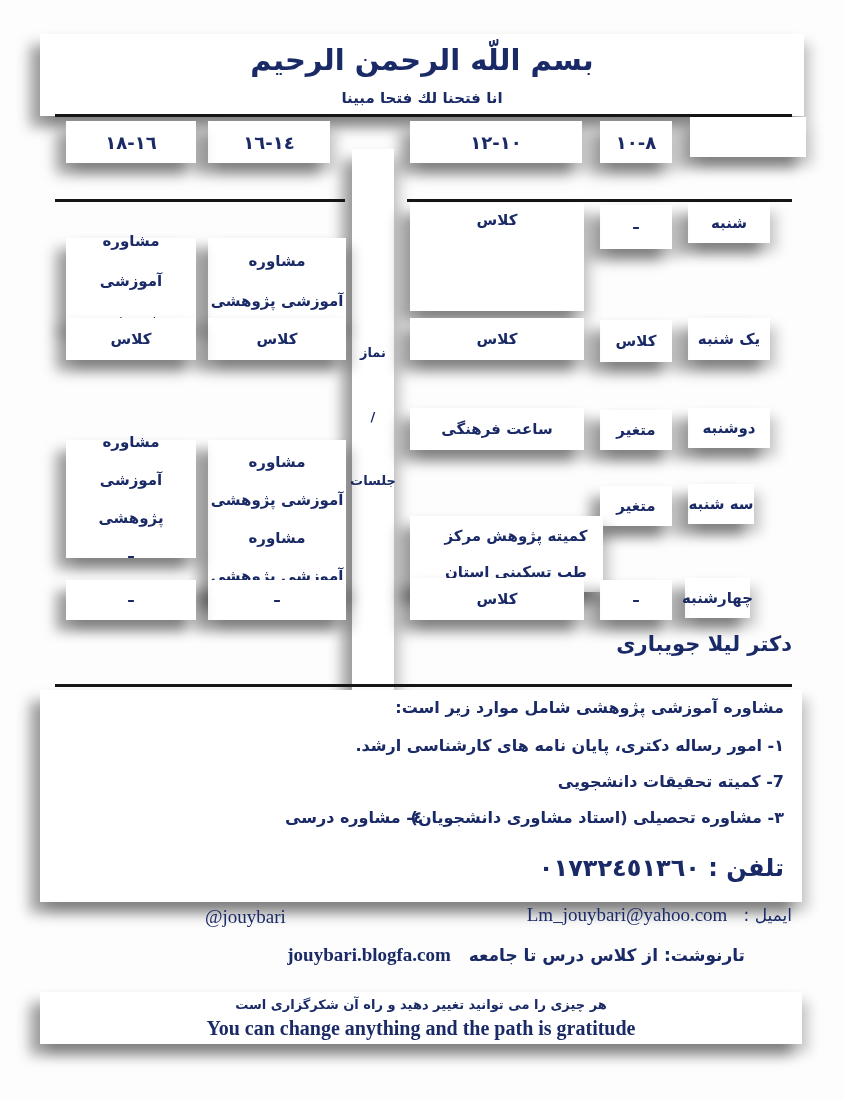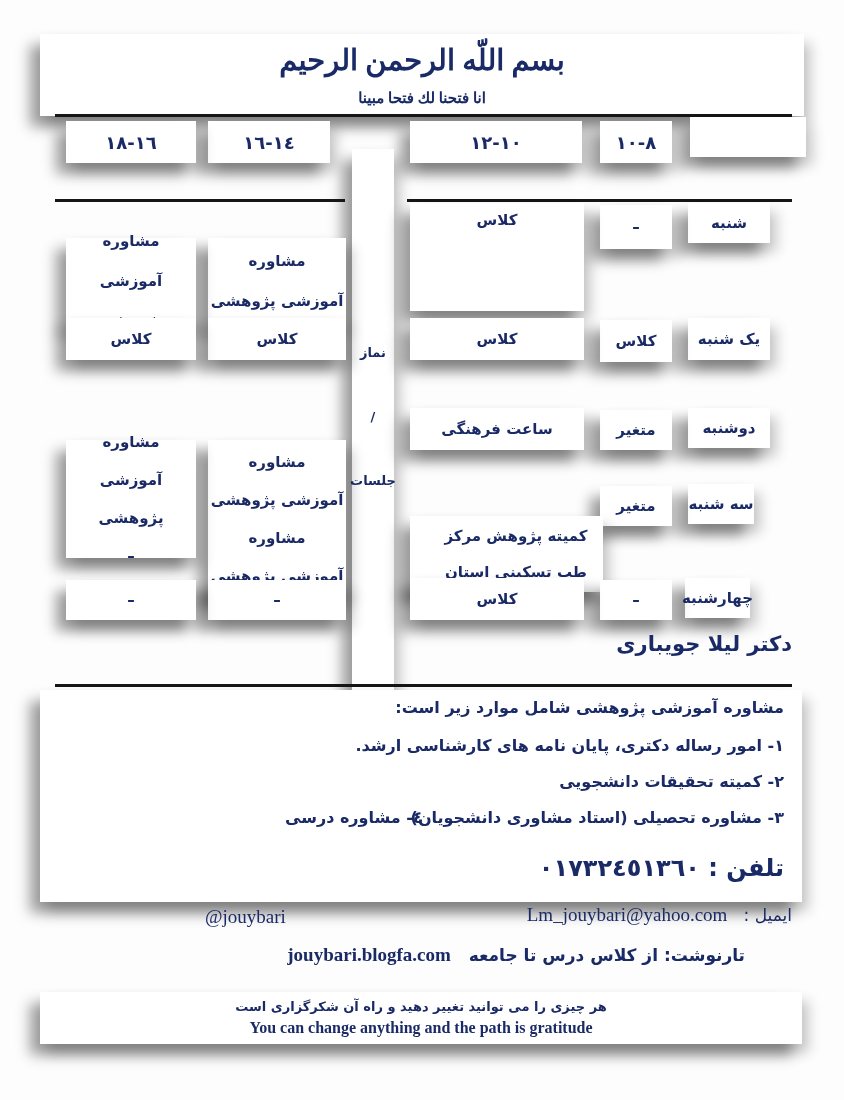--- a/index.html
+++ b/index.html
@@ -4,21 +4,21 @@
 <style>
   html,body{margin:0;padding:0;background:#ffffff;}
   .canvas{position:relative;width:844px;height:1100px;background:#fdfdfd;overflow:hidden;
           font-family:"DejaVu Sans",sans-serif;color:#1a2a66;}
   .box{position:absolute;background:#ffffff;
        box-shadow:-10px 11px 13px rgba(0,0,0,.38), 7px 9px 12px rgba(0,0,0,.20);
        display:flex;align-items:center;justify-content:center;
        text-align:center;font-weight:bold;color:#1a2a66;}
   .rule{position:absolute;height:3px;background:#161616;}
   .ml{white-space:pre-line;margin-top:32px;}
-  .title-box{flex-direction:column;gap:12px;font-family:Liberation Serif, serif;}
+  .title-box{flex-direction:column;gap:12px;}
   .bismillah{font-size:29px;}
   .verse{font-size:15px;}
   .th{font-size:18px;}
   .day{font-size:15px;}
   .cell{font-size:15px;}
   .lh2{line-height:40px;}
   .lh3{line-height:38px;}
   .lh4{line-height:38px;}
   .lhT{line-height:36px;padding-left:19px;}
   .topalign{align-items:flex-start;padding-top:8px;}
@@ -27,21 +27,21 @@
   .info-line{position:absolute;right:18px;font-size:16px;font-weight:600;direction:rtl;text-align:right;}
   .phone{font-size:24px;font-weight:bold;}
   .latin-serif{font-family:"Liberation Serif",serif;}
   .email-row{position:absolute;top:904px;right:52px;direction:rtl;font-size:17px;}
   .email-addr{font-size:19px;}
   .handle{position:absolute;top:906px;left:205px;font-size:19px;color:#1a2a66;}
   .blog-row{position:absolute;top:944px;right:99px;direction:rtl;font-size:17px;font-weight:bold;}
   .blog-url{font-size:19px;font-weight:bold;}
   .footer-box{flex-direction:column;gap:5px;margin-top:8px;}
   .footer-fa{font-size:13px;font-weight:bold;}
-  .footer-en{font-size:16px;font-weight:bold;font-family:"Liberation Serif",serif;}
+  .footer-en{font-size:20px;font-weight:bold;font-family:"Liberation Serif",serif;}
 </style>
 </head>
 <body>
 
 <div class="canvas">
 
   <div class="box title-box" style="left:40px;top:34px;width:764px;height:82px;">
     <div class="bismillah" dir="rtl">بسم اللّه الرحمن الرحيم</div>
     <div class="verse" dir="rtl">انا فتحنا لك فتحا مبينا</div>
   </div>
@@ -103,21 +103,21 @@
   <div class="box cell" dir="rtl" style="left:410px;top:578px;width:174px;height:42px;">کلاس</div>
   <div class="box cell" style="left:208px;top:580px;width:138px;height:40px;">–</div>
   <div class="box cell" style="left:66px;top:580px;width:130px;height:40px;">–</div>
 
   <div class="doctor" dir="rtl">دکتر لیلا جویباری</div>
   <div class="rule" style="left:55px;top:684px;width:737px;"></div>
 
   <div class="box" style="left:40px;top:690px;width:762px;height:212px;">
     <div class="info-line" style="top:8px;">مشاوره آموزشی پژوهشی شامل موارد زیر است:</div>
     <div class="info-line" style="top:46px;">١- امور رساله دکتری، پایان نامه های کارشناسی ارشد.</div>
-    <div class="info-line" style="top:82px;">٢- کمیته تحقیقات دانشجویی</div>
+    <div class="info-line" style="top:82px;">7- کمیته تحقیقات دانشجویی</div>
     <div class="info-line" style="top:118px;">٣- مشاوره تحصیلی (استاد مشاوری  دانشجویان)</div>
     <div class="info-line" style="top:118px;right:auto;left:245px;">٤- مشاوره درسی</div>
     <div class="info-line phone" style="top:164px;">تلفن : ٠١٧٣٢٤٥١٣٦٠</div>
   </div>
 
   <div class="email-row">
     <span>ایمیل :</span>
     <span>&nbsp;</span>
     <span class="latin-serif email-addr" dir="ltr">Lm_jouybari@yahoo.com</span>
   </div>

